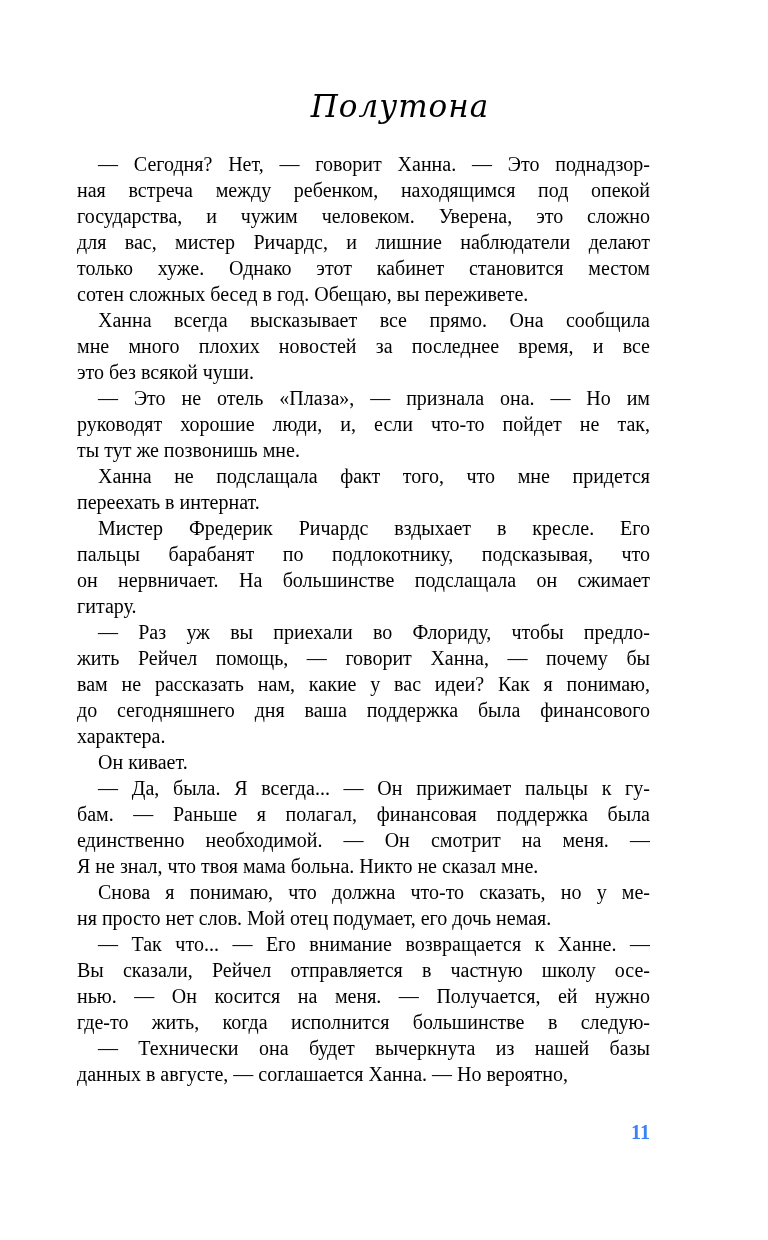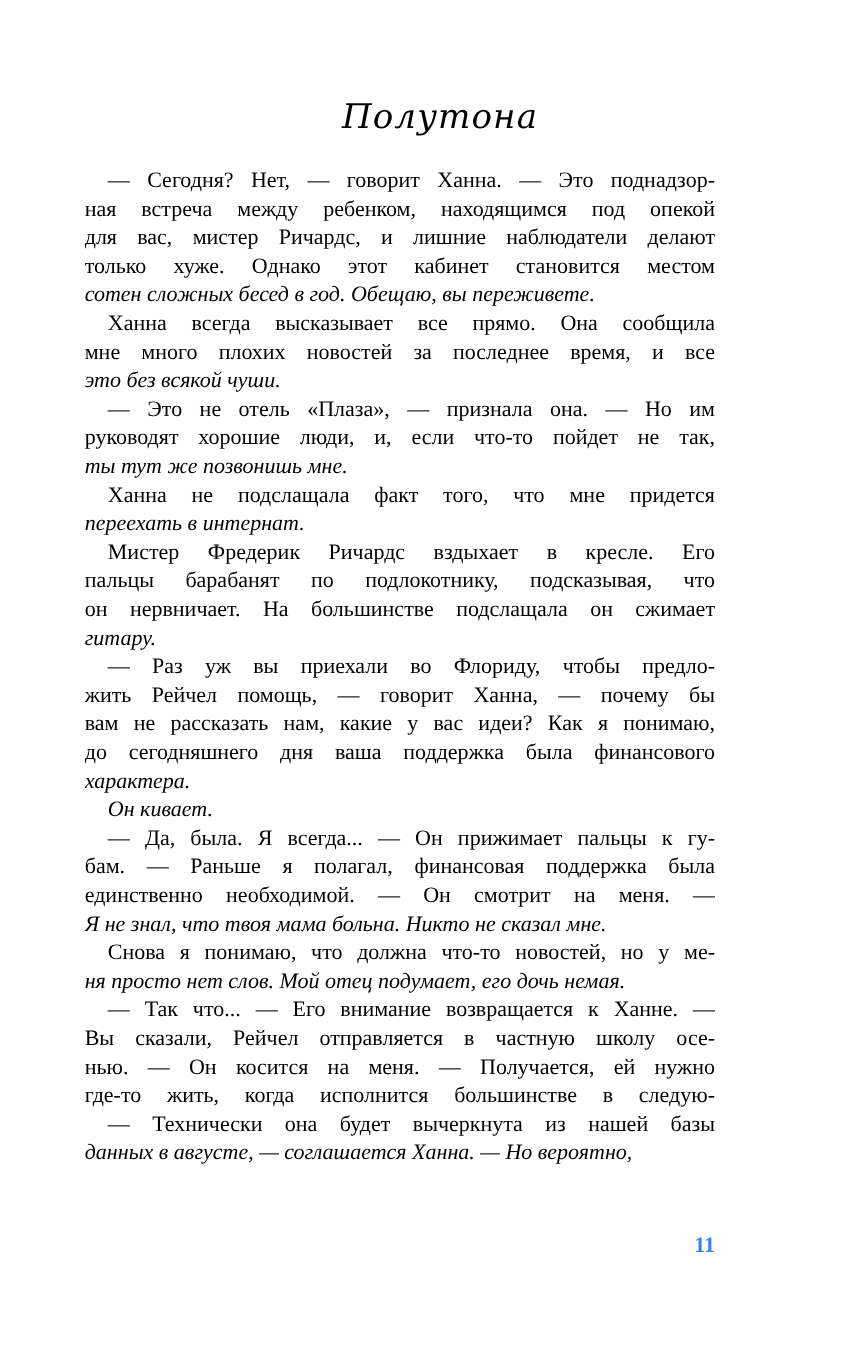--- a/index.html
+++ b/index.html
@@ -40,21 +40,20 @@
   .para { margin: 0; padding: 0; }
   .text-line {
     text-align: justify;
     text-align-last: justify;
     height: 26px;
     overflow: hidden;
     white-space: normal;
   }
   .text-line.last-line {
     text-align-last: left;
-    font-style: italic;
   }
   .text-line.first-line {
     text-indent: 21px;
   }
   .page-number {
     position: absolute;
     top: 1121px;
     left: 77px;
     width: 573px;
     text-align: right;
@@ -66,20 +65,21 @@
 </head>
 <body>
 
 <div class="book-page">
   <div class="chapter-title">Полутона</div>
 
   <div class="text-block" id="text-block">
       <div class="para">
         <div class="text-line first-line">— Сегодня? Нет, — говорит Ханна. — Это поднадзор-</div>
         <div class="text-line">ная встреча между ребенком, находящимся под опекой</div>
+        <div class="text-line">государства, и чужим человеком. Уверена, это сложно</div>
         <div class="text-line">для вас, мистер Ричардс, и лишние наблюдатели делают</div>
         <div class="text-line">только хуже. Однако этот кабинет становится местом</div>
         <div class="text-line last-line">сотен сложных бесед в год. Обещаю, вы переживете.</div>
       </div>
       <div class="para">
         <div class="text-line first-line">Ханна всегда высказывает все прямо. Она сообщила</div>
         <div class="text-line">мне много плохих новостей за последнее время, и все</div>
         <div class="text-line last-line">это без всякой чуши.</div>
       </div>
       <div class="para">
@@ -107,21 +107,21 @@
       <div class="para">
         <div class="text-line first-line last-line">Он кивает.</div>
       </div>
       <div class="para">
         <div class="text-line first-line">— Да, была. Я всегда... — Он прижимает пальцы к гу-</div>
         <div class="text-line">бам. — Раньше я полагал, финансовая поддержка была</div>
         <div class="text-line">единственно необходимой. — Он смотрит на меня. —</div>
         <div class="text-line last-line">Я не знал, что твоя мама больна. Никто не сказал мне.</div>
       </div>
       <div class="para">
-        <div class="text-line first-line">Снова я понимаю, что должна что-то новостей, но у ме-</div>
+        <div class="text-line first-line">Снова я понимаю, что должна что-то сказать, но у ме-</div>
         <div class="text-line last-line">ня просто нет слов. Мой отец подумает, его дочь немая.</div>
       </div>
       <div class="para">
         <div class="text-line first-line">— Так что... — Его внимание возвращается к Ханне. —</div>
         <div class="text-line">Вы сказали, Рейчел отправляется в частную школу осе-</div>
         <div class="text-line">нью. — Он косится на меня. — Получается, ей нужно</div>
         <div class="text-line">где-то жить, когда исполнится большинстве в следую-</div>
       </div>
       <div class="para">
         <div class="text-line first-line">— Технически она будет вычеркнута из нашей базы</div>

